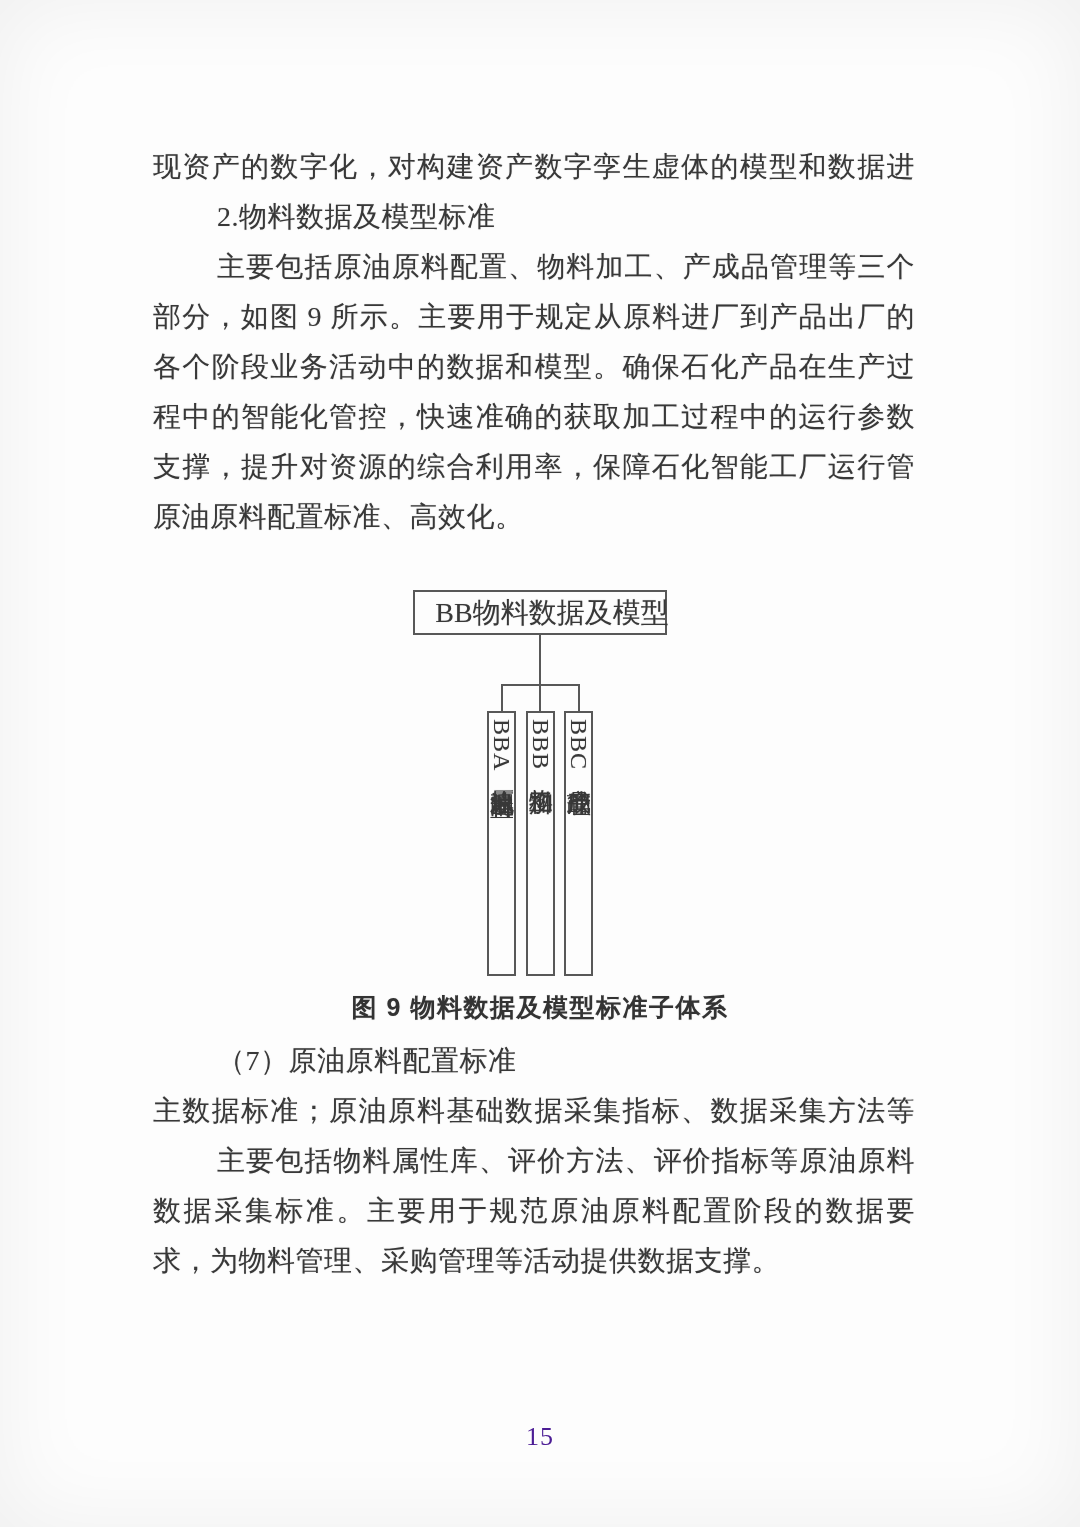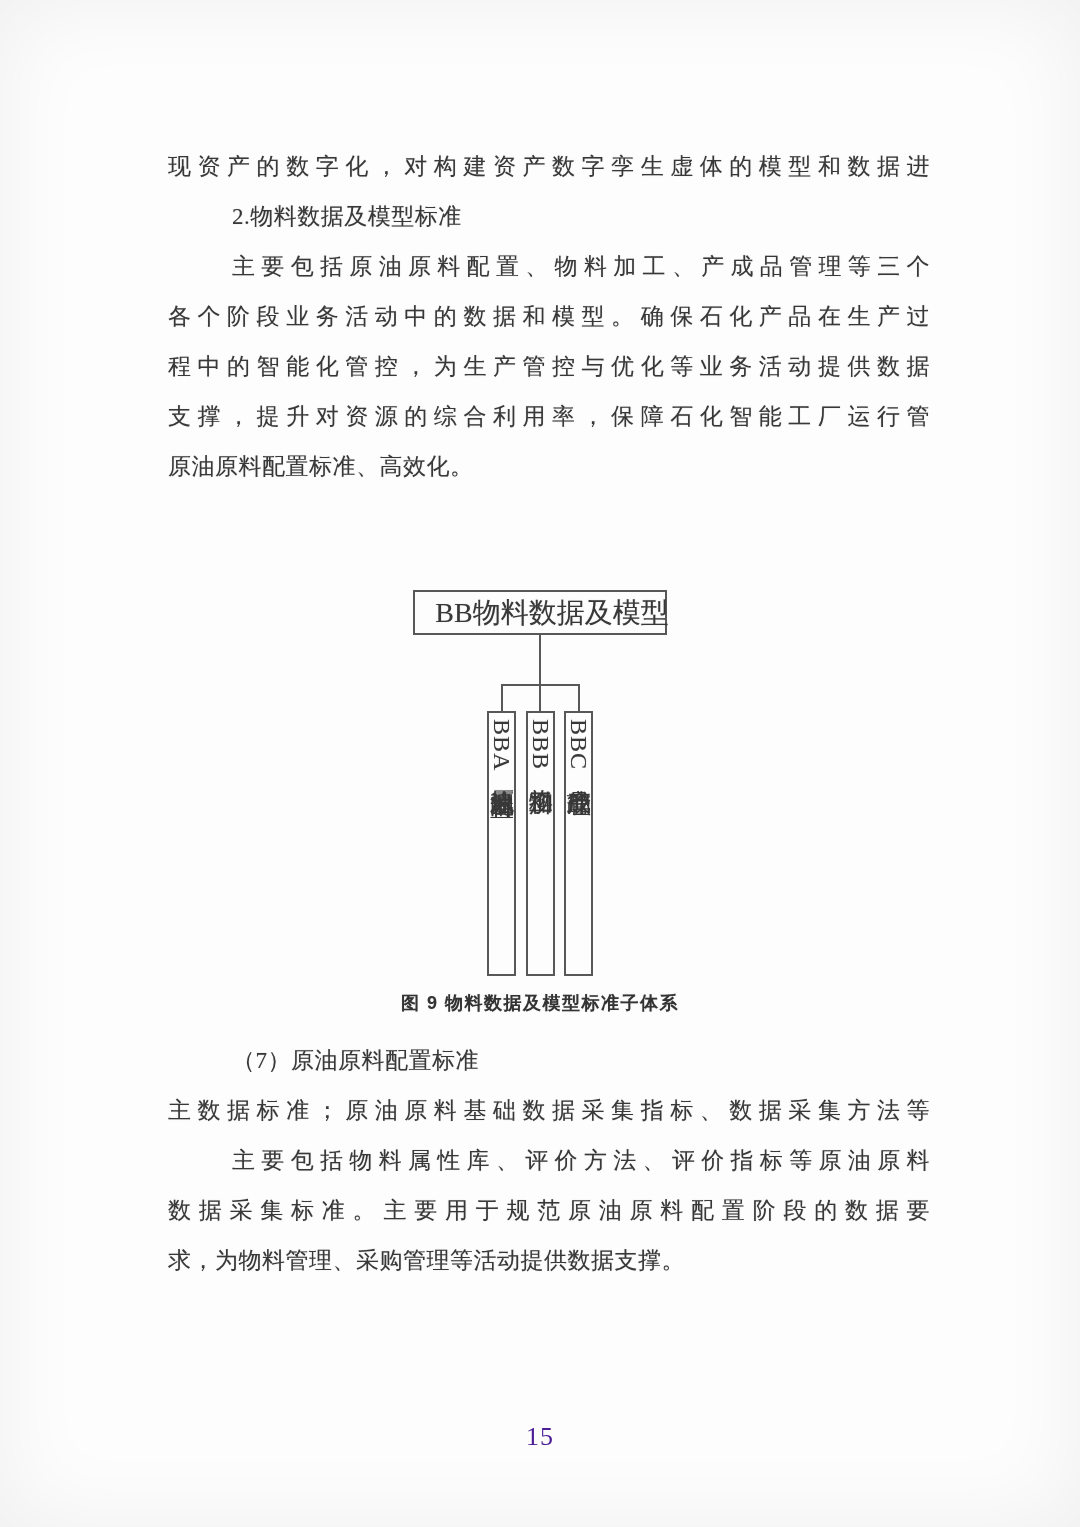--- a/index.html
+++ b/index.html
@@ -4,22 +4,22 @@
 <style>
   html,body{margin:0;padding:0;background:#e8e8e8;}
   .page{
     position:relative;width:1080px;height:1527px;margin:0 auto;
     background:#fdfdfd;
     box-shadow:inset 0 0 90px rgba(0,0,0,0.06);
     font-family:"Liberation Serif","DejaVu Serif",serif;
     color:#383838;overflow:hidden;
   }
   .tb{
-    position:absolute;left:168px;width:762px;
-    font-size:23px;line-height:50px;
+    position:absolute;left:153px;width:762px;
+    font-size:28px;line-height:50px;
     letter-spacing:0.5px;
     text-shadow:0 0 1px rgba(56,56,56,0.35);
   }
   #tb1{top:142px;}
   #tb2{top:1036px;}
   .ln{height:50px;white-space:nowrap;overflow:visible;}
   .just{text-align:justify;text-align-last:justify;white-space:normal;}
   .ind{text-indent:64px;}
   
   .figure{position:absolute;inset:0;pointer-events:none;}
@@ -43,39 +43,40 @@
   }
   .b1{left:487px;} .b2{left:526px;} .b3{left:564px;}
   .vtext{
     writing-mode:vertical-rl;text-orientation:mixed;
     font-size:24px;line-height:25px;letter-spacing:1px;
     padding-top:6px;text-shadow:0 0 1px rgba(56,56,56,0.3);
   }
   .caption{
     position:absolute;left:0;right:0;top:991px;text-align:center;
     font-family:"Liberation Sans","DejaVu Sans",sans-serif;
-    font-weight:600;font-size:18px;letter-spacing:1.5px;color:#333333;
+    font-weight:600;font-size:25px;letter-spacing:1.5px;color:#333333;
     text-shadow:0 0 1px rgba(51,51,51,0.3);
   }
   .pagenum{
     position:absolute;left:0;right:0;top:1422px;text-align:center;
     font-size:26px;color:#4c1d95;letter-spacing:1px;
   }
 </style>
 </head>
 <body>
 
 <div class="page">
 
   <div class="tb" id="tb1">
     <div class="ln just">现资产的数字化，对构建资产数字孪生虚体的模型和数据进</div>
     <div class="ln ind">2.物料数据及模型标准</div>
     <div class="ln ind just">主要包括原油原料配置、物料加工、产成品管理等三个</div>
+    <div class="ln just">部分，如图 9 所示。主要用于规定从原料进厂到产品出厂的</div>
     <div class="ln just">各个阶段业务活动中的数据和模型。确保石化产品在生产过</div>
-    <div class="ln just">程中的智能化管控，为生产管控与优化等业务活动提供数据</div>
+    <div class="ln just">程中的智能化管控，快速准确的获取加工过程中的运行参数</div>
     <div class="ln just">支撑，提升对资源的综合利用率，保障石化智能工厂运行管</div>
     <div class="ln">原油原料配置标准、高效化。</div>
   </div>
 
   <div class="figure">
     <div class="root-box">
       <span>BB物料数据及模型</span>
     </div>
     <div class="conn stem"></div>
     <div class="conn hbar"></div>

